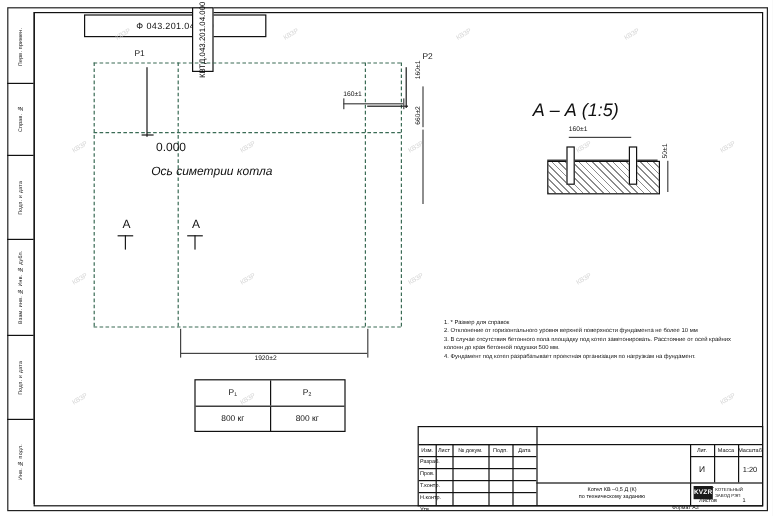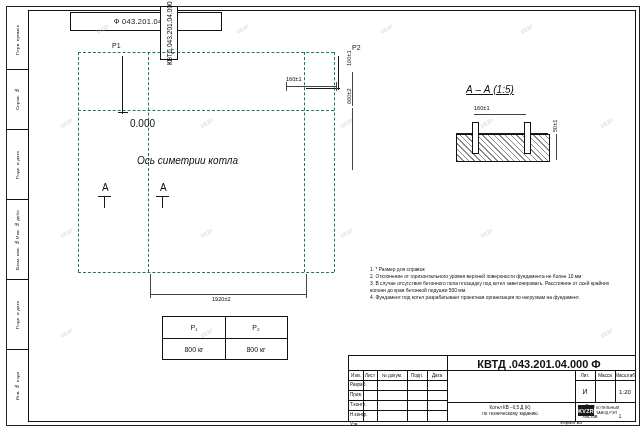--- a/index.html
+++ b/index.html
@@ -145,30 +145,30 @@
 
   <div class="thin" style="left:352px;top:108px;width:1px;height:62px;"></div>
   <div class="dimtxt" style="left:346px;top:104px;transform:rotate(-90deg);transform-origin:left top;">660±2</div>
 
   <div class="thin" style="left:150px;top:294px;width:156px;height:1px;"></div>
   <div class="thin" style="left:150px;top:274px;width:1px;height:24px;"></div>
   <div class="thin" style="left:306px;top:274px;width:1px;height:24px;"></div>
   <div class="dimtxt" style="left:212px;top:296px;">1920±2</div>
 
   <div class="bigtxt" style="left:130px;top:118px;">0.000</div>
-  <div class="bigtxt italic" style="left:137px;top:138px;margin-top:17px;">Ось симетрии котла</div>
+  <div class="bigtxt italic" style="left:126px;top:138px;">Ось симетрии котла</div>
 
   <div class="lbl" style="left:102px;top:182px;font-size:10px;">А</div>
   <div class="lbl" style="left:160px;top:182px;font-size:10px;">А</div>
   <div class="solid" style="left:104px;top:196px;width:1px;height:12px;"></div>
   <div class="solid" style="left:98px;top:196px;width:13px;height:1px;"></div>
   <div class="solid" style="left:162px;top:196px;width:1px;height:12px;"></div>
   <div class="solid" style="left:156px;top:196px;width:13px;height:1px;"></div>
 
-  <div class="bigtxt italic" style="left:466px;top:84px;font-size:10px;text-decoration:underline;">А – А (1:5)</div>
+  <div class="bigtxt italic" style="left:444px;top:84px;font-size:15px;">А – А (1:5)</div>
   <div class="hatch" style="left:456px;top:134px;width:92px;height:26px;"></div>
   <div class="solid" style="left:456px;top:133px;width:92px;height:1px;"></div>
   <div class="solid" style="left:472px;top:122px;width:5px;height:30px;background:#fff;border:1px solid #111;"></div>
   <div class="solid" style="left:524px;top:122px;width:5px;height:30px;background:#fff;border:1px solid #111;"></div>
   <div class="thin" style="left:474px;top:114px;width:52px;height:1px;"></div>
   <div class="dimtxt" style="left:474px;top:105px;">160±1</div>
   <div class="thin" style="left:556px;top:134px;width:1px;height:26px;"></div>
   <div class="dimtxt" style="left:552px;top:132px;transform:rotate(-90deg);transform-origin:left top;">50±1</div>
 
   <div class="ptable">
@@ -225,21 +225,20 @@
     <div class="ctr" style="left:246px;top:14px;width:20px;height:10px;">Масса</div>
     <div class="ctr" style="left:266px;top:14px;width:20px;height:10px;">Масштаб</div>
     <div class="ctr" style="left:226px;top:24px;width:20px;height:22px;font-size:7px;">И</div>
     <div class="ctr" style="left:246px;top:24px;width:20px;height:22px;"></div>
     <div class="ctr" style="left:266px;top:24px;width:20px;height:22px;font-size:6.2px;">1:20</div>
     <div class="ctr" style="left:226px;top:46px;width:30px;height:9px;">Лист</div>
     <div class="ctr" style="left:226px;top:55px;width:30px;height:10px;">Листов</div>
     <div class="ctr" style="left:256px;top:55px;width:30px;height:10px;">1</div>
   </div>
 
-  <div class="code">КВТД .043.201.04.000  Ф</div>
   <div class="tsub">
     <span>Котел  КВ –0,5  Д  (К)</span>
     <span>по техническому заданию</span>
   </div>
   <div class="logo">
     <span class="mark">KVZR</span>
     <span class="txt">
       <span>КОТЕЛЬНЫЙ</span><br>
       <span>ЗАВОД РЭП</span>
     </span>

